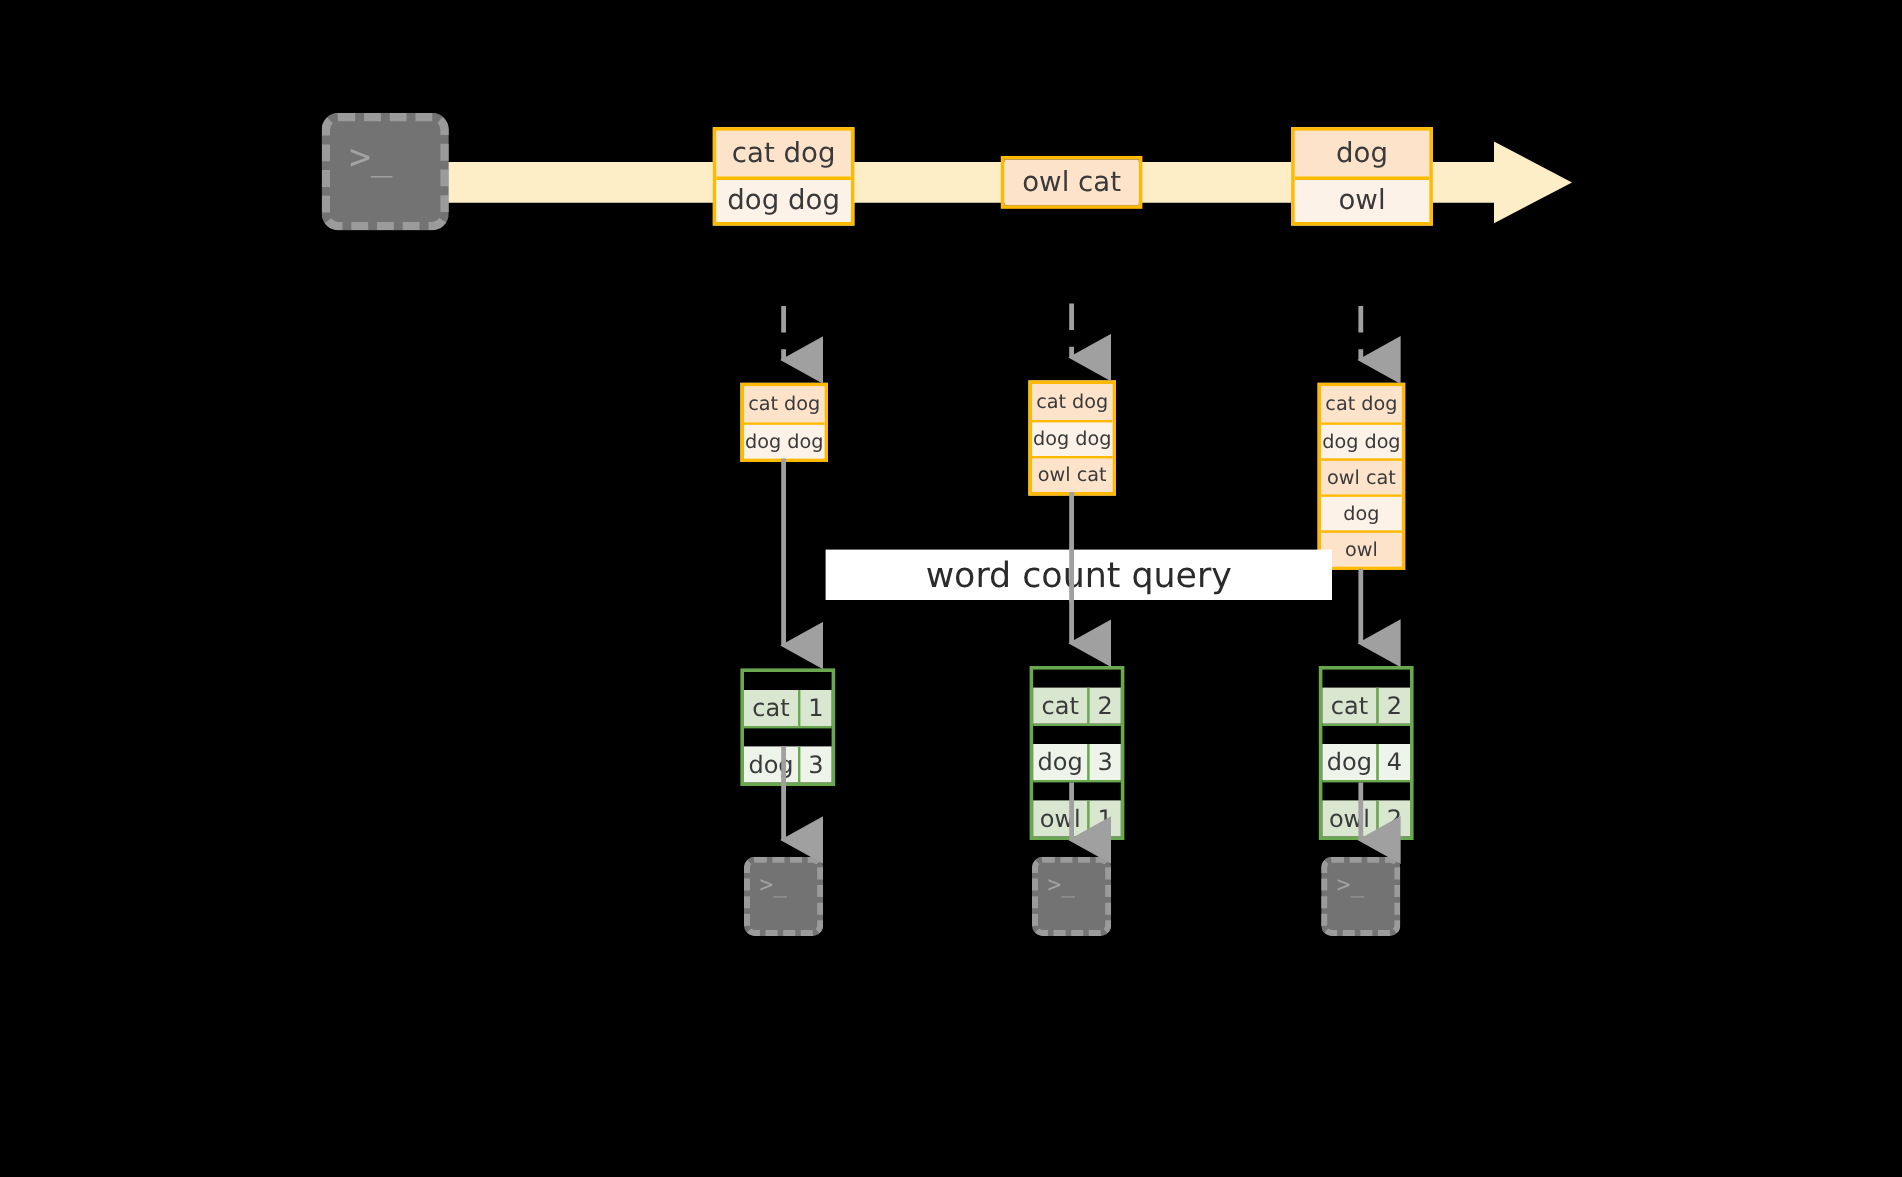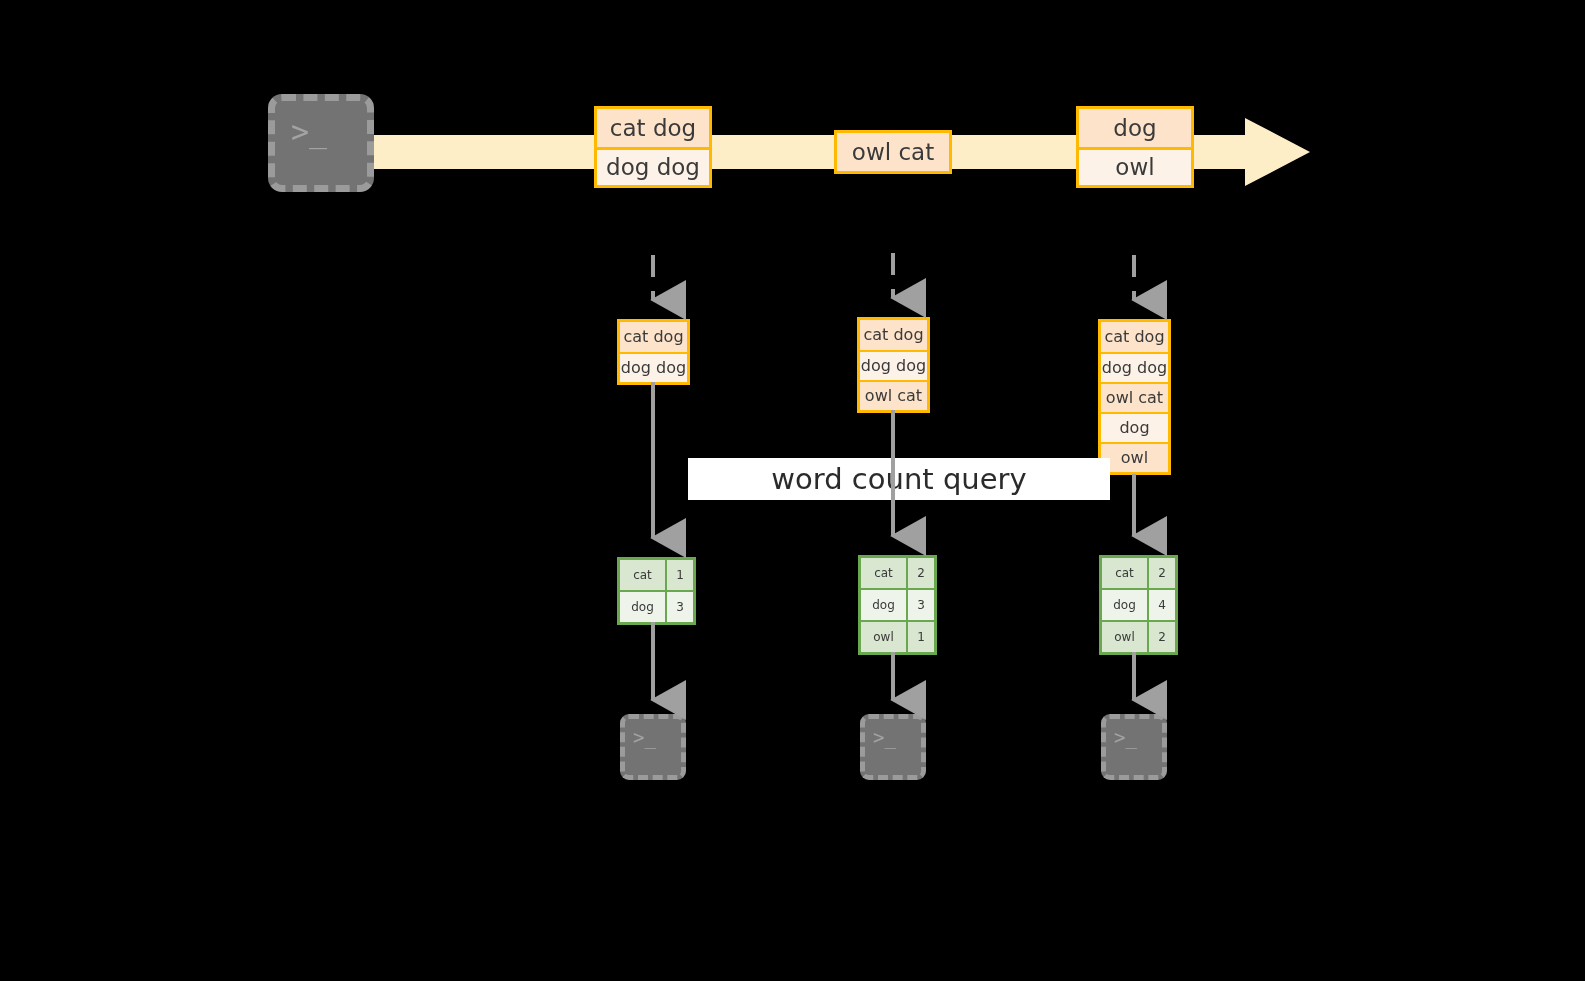--- a/index.html
+++ b/index.html
@@ -105,27 +105,28 @@
 
   
   .result-table {
     position: absolute;
     border: 3px solid #6aa84f;
     border-collapse: collapse;
   }
   .result-table .res-row { display: flex; }
   .result-table .res-row + .res-row { border-top: 2px solid #6aa84f; }
   .result-table .cell {
-    font-size: 12px;
+    font-size: 20px;
     color: #3a3a3a;
     height: 30px;
     display: flex;
     align-items: center;
     justify-content: center;
     line-height: 1;
+    margin-top: 15px;
   }
   .result-table .cell-word { width: 45px; }
   .result-table .cell-count {
     width: 28px;
     border-left: 2px solid #6aa84f;
   }
   .res-row.shade-dark .cell { background: #d9e6d0; }
   .res-row.shade-light .cell { background: #eef4ea; }
 
   .result-1 { left: 617px; top: 557px; }

